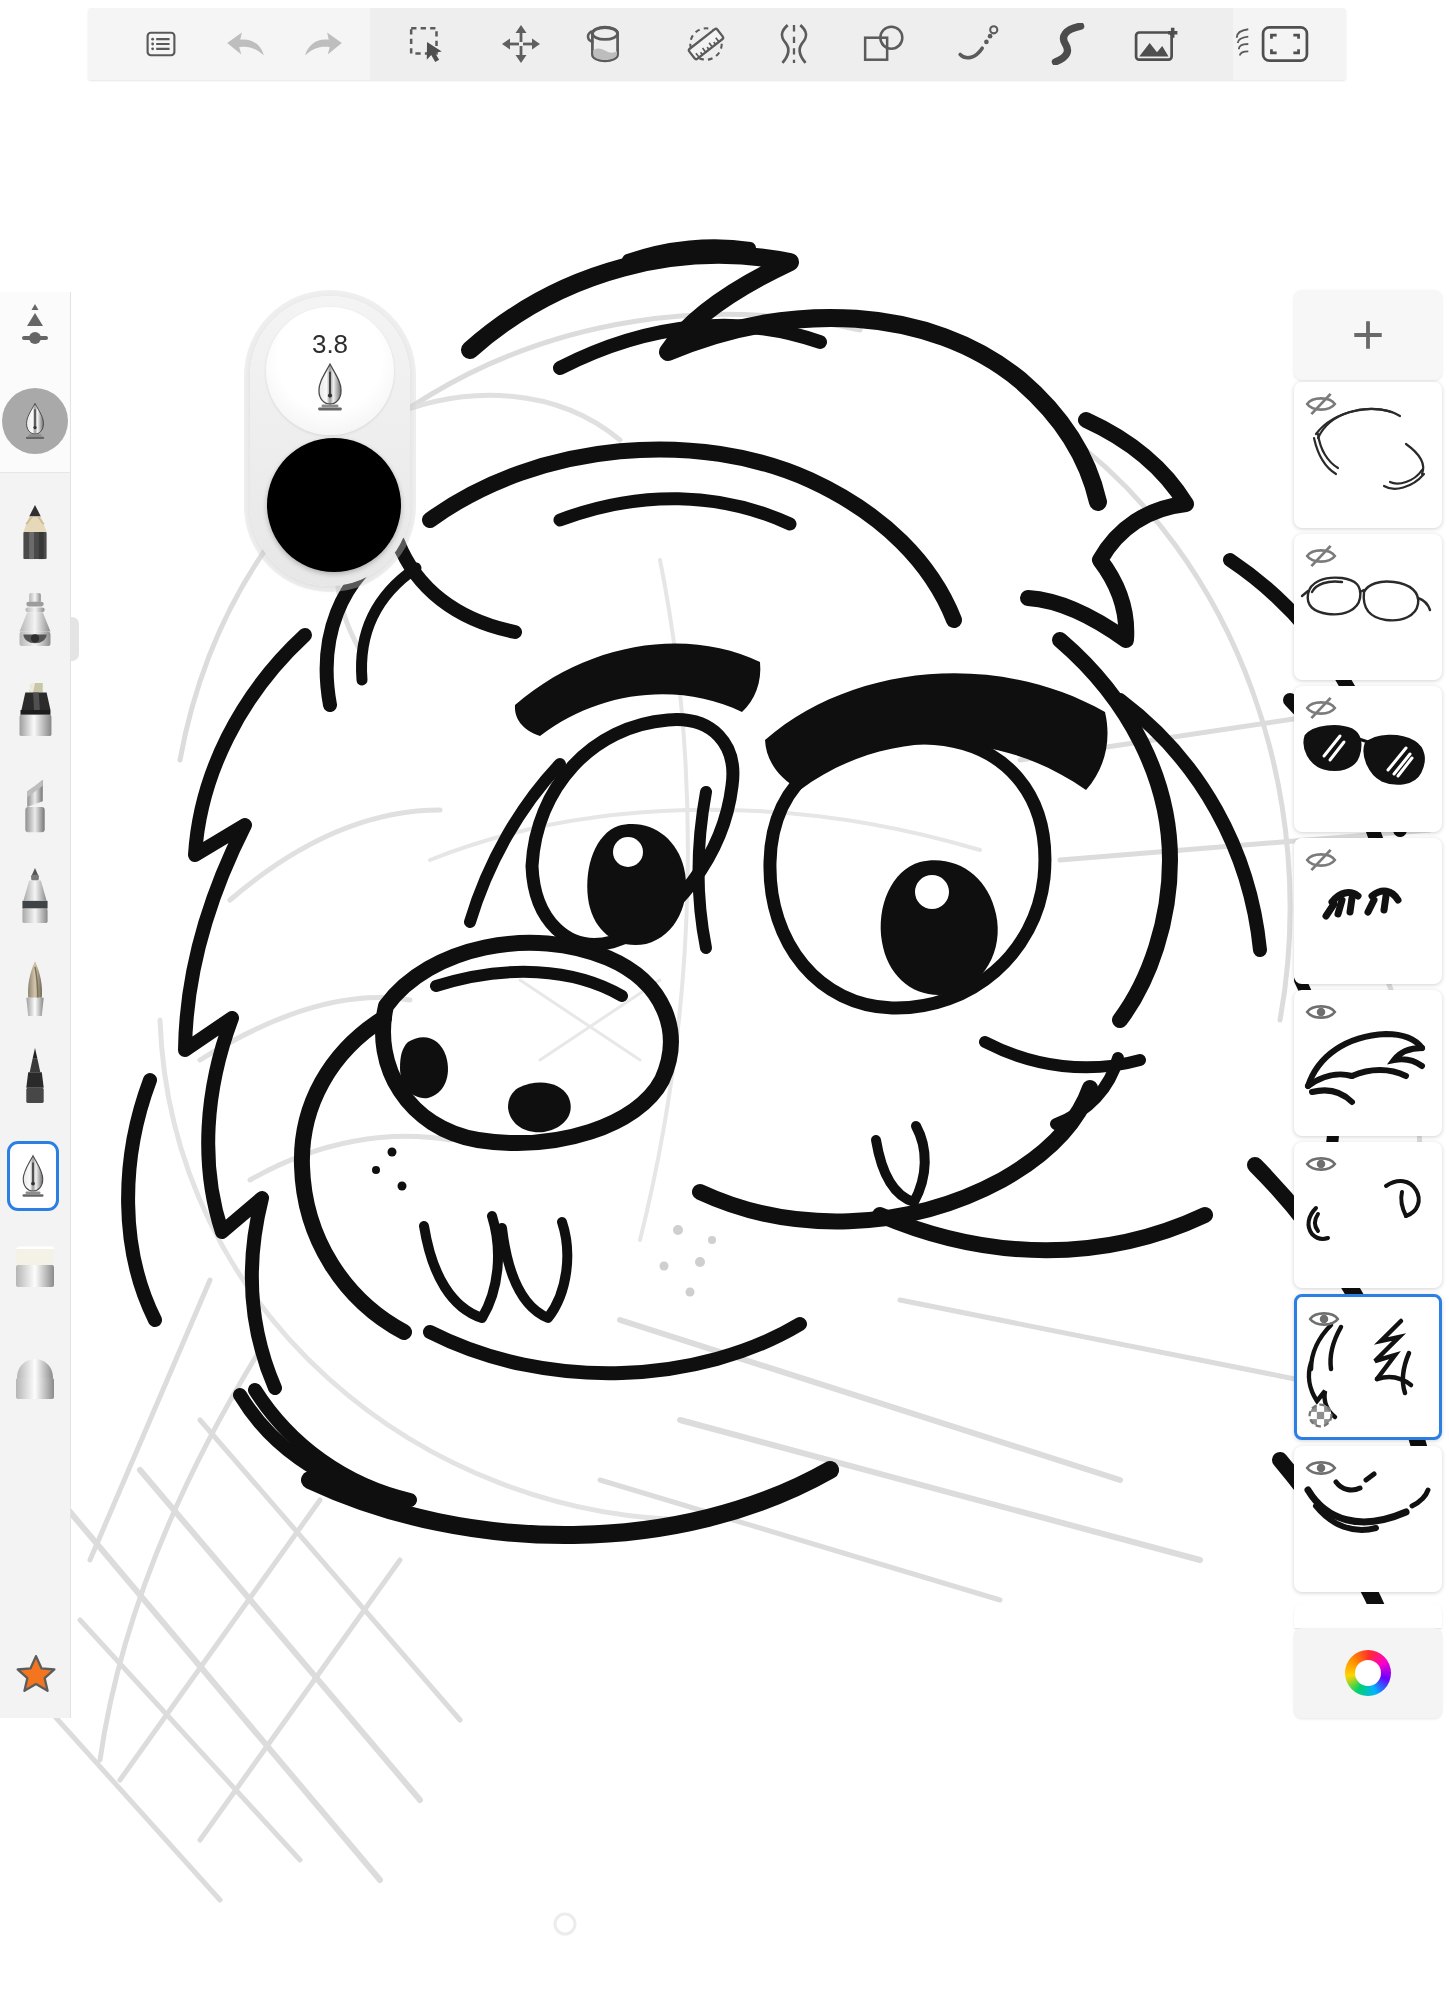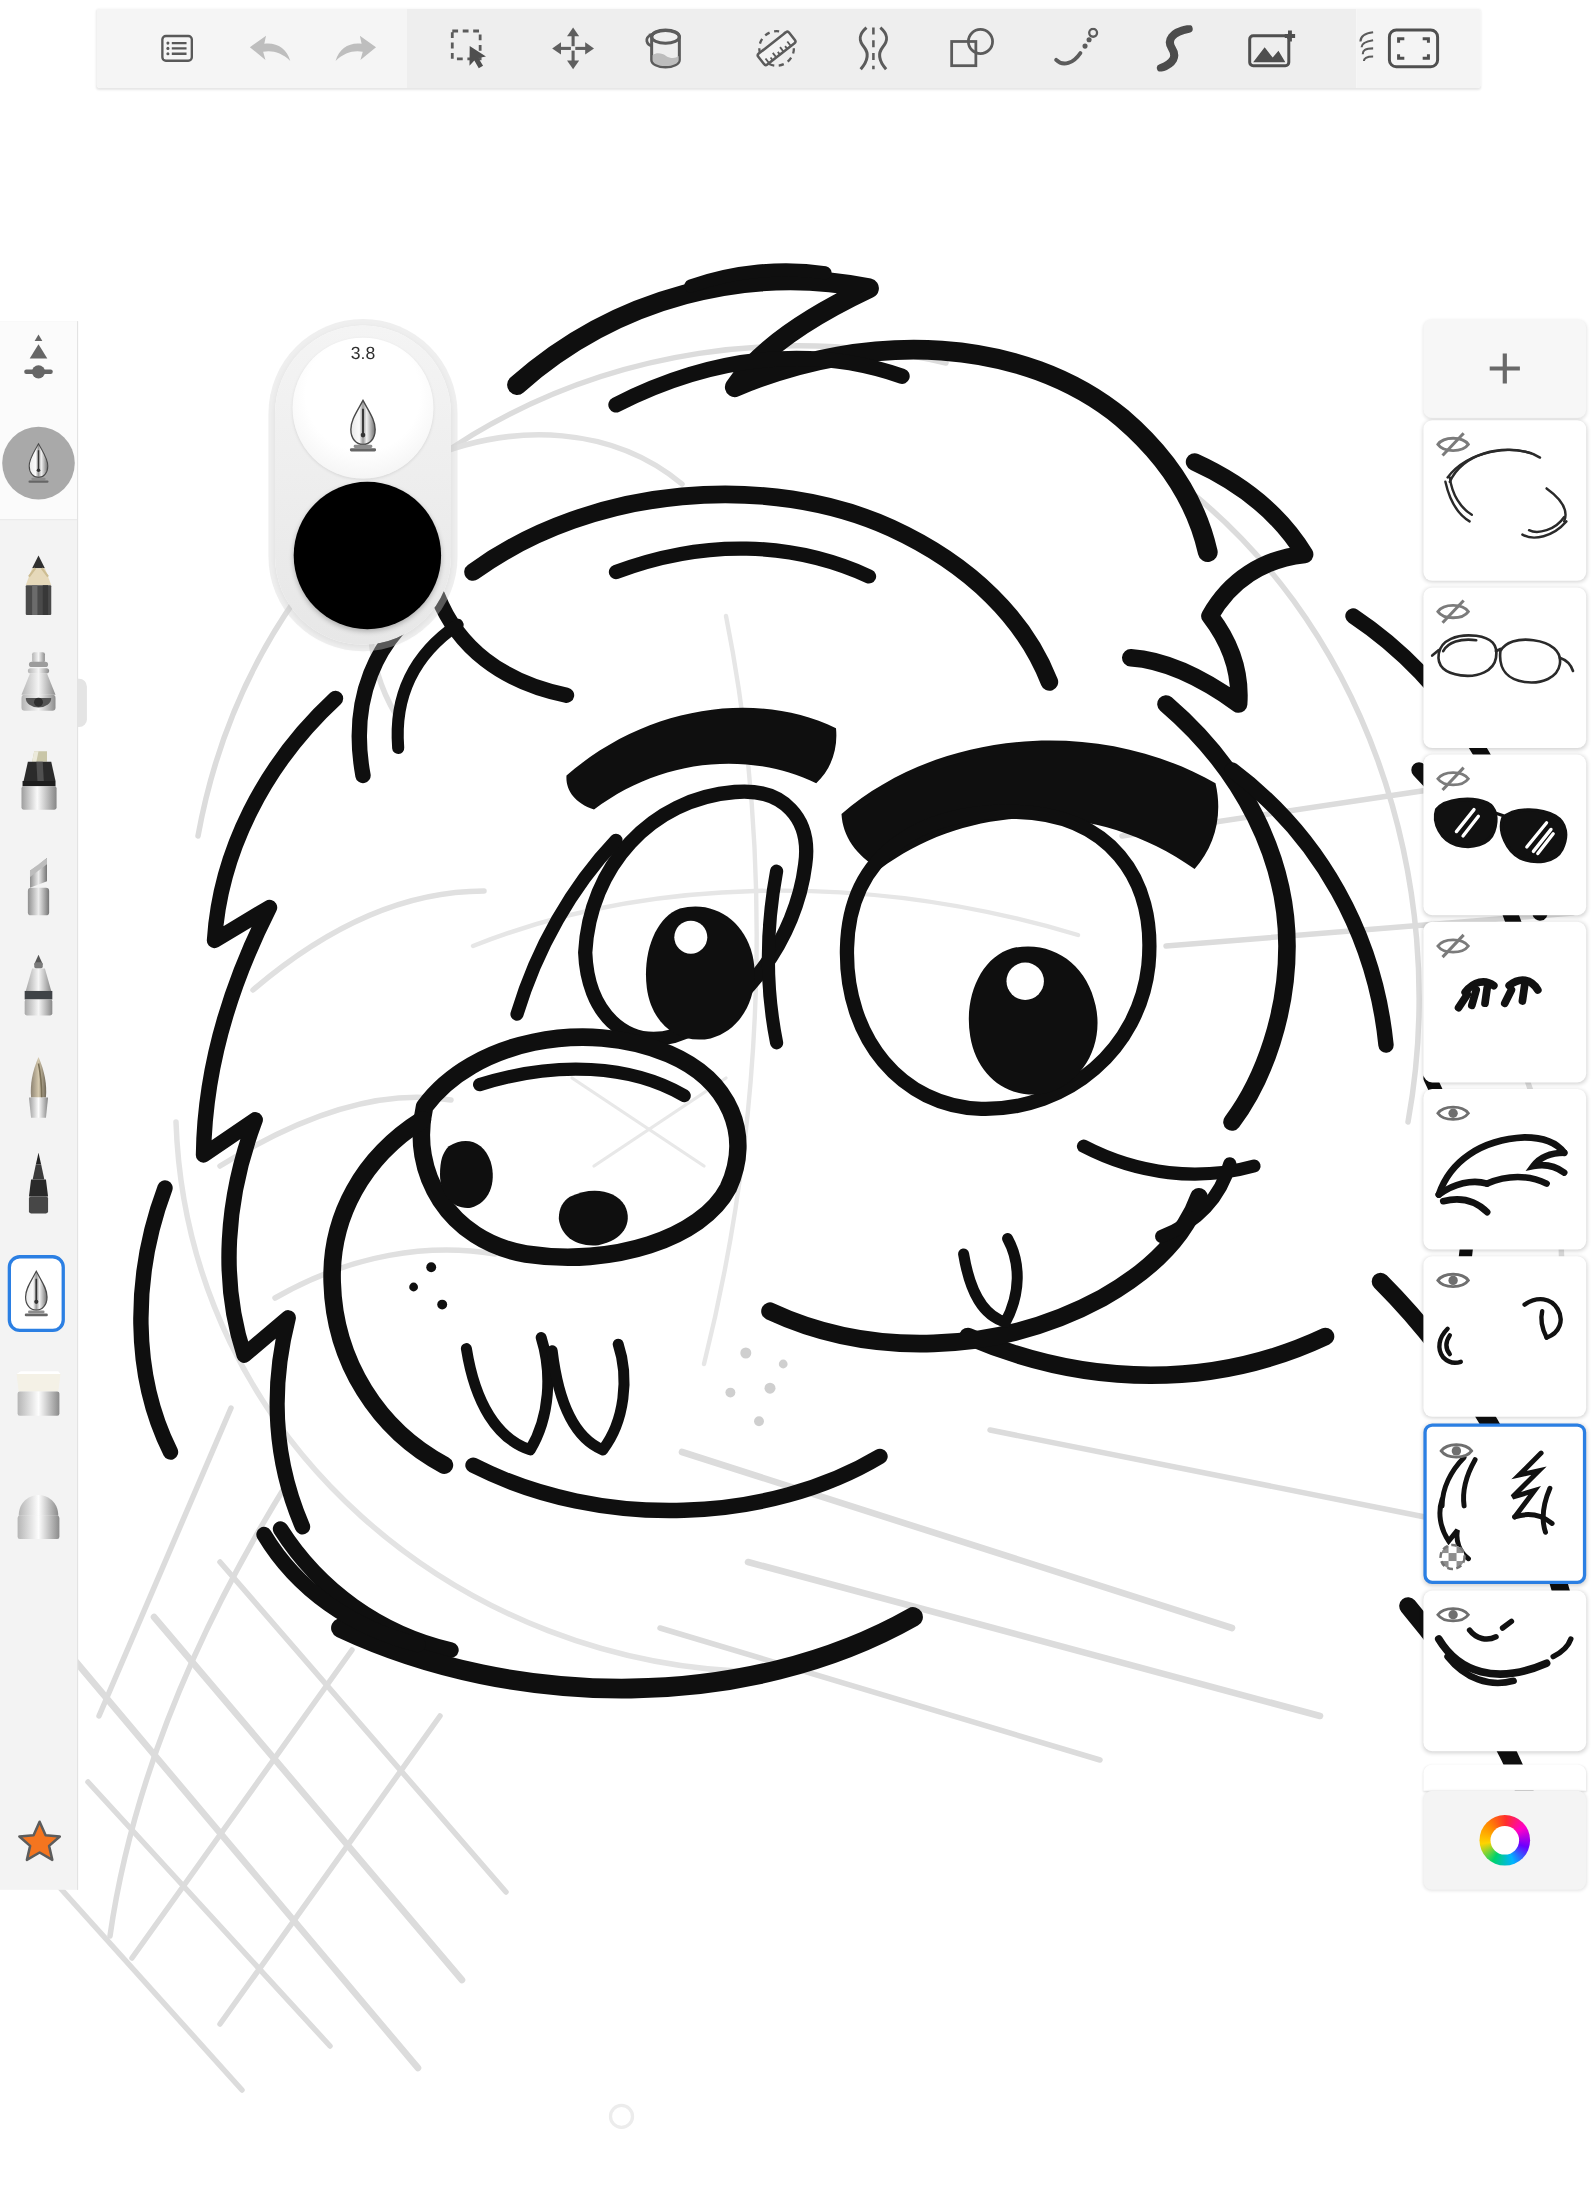--- a/index.html
+++ b/index.html
@@ -39,21 +39,21 @@
   #sidebar-handle{left:70px;top:617px;width:9px;height:44px;background:#e4e4e4;
     border-radius:0 7px 7px 0;z-index:19;cursor:pointer;}
 
   
   #brush-puck{left:250px;top:296px;width:160px;height:290px;border-radius:80px;z-index:25;
     background:linear-gradient(#f4f4f4,#e7e7e7);
     box-shadow:0 0 0 6px rgba(214,214,214,.38),0 2px 6px rgba(0,0,0,.12);}
   #puck-size-circle{position:absolute;left:16px;top:11px;width:128px;height:128px;border-radius:50%;
     background:radial-gradient(circle at 50% 40%,#ffffff 52%,#ececec 100%);
     box-shadow:0 1px 3px rgba(0,0,0,.10);cursor:pointer;text-align:center;}
-  #puck-size-label{position:absolute;left:0;top:6px;width:100%;font-size:16px;color:#2e2e2e;}
+  #puck-size-label{position:absolute;left:0;top:22px;width:100%;font-size:26px;color:#2e2e2e;}
   #puck-nib{position:absolute;left:47px;top:52px;width:34px;height:56px;}
   #puck-color-circle{position:absolute;left:17px;top:142px;width:134px;height:134px;border-radius:50%;
     background:#000;box-shadow:0 2px 5px rgba(0,0,0,.25);cursor:pointer;}
 
   
   #layers-panel{left:1294px;top:290px;width:148px;height:1428px;z-index:20;}
   .lp-tile{position:absolute;left:0;width:148px;border-radius:8px;background:#fff;
     box-shadow:0 1px 4px rgba(0,0,0,.18);cursor:pointer;}
   #add-layer{top:0;height:90px;background:#f7f7f7;display:flex;align-items:center;justify-content:center;
     box-shadow:0 1px 3px rgba(0,0,0,.10);}

